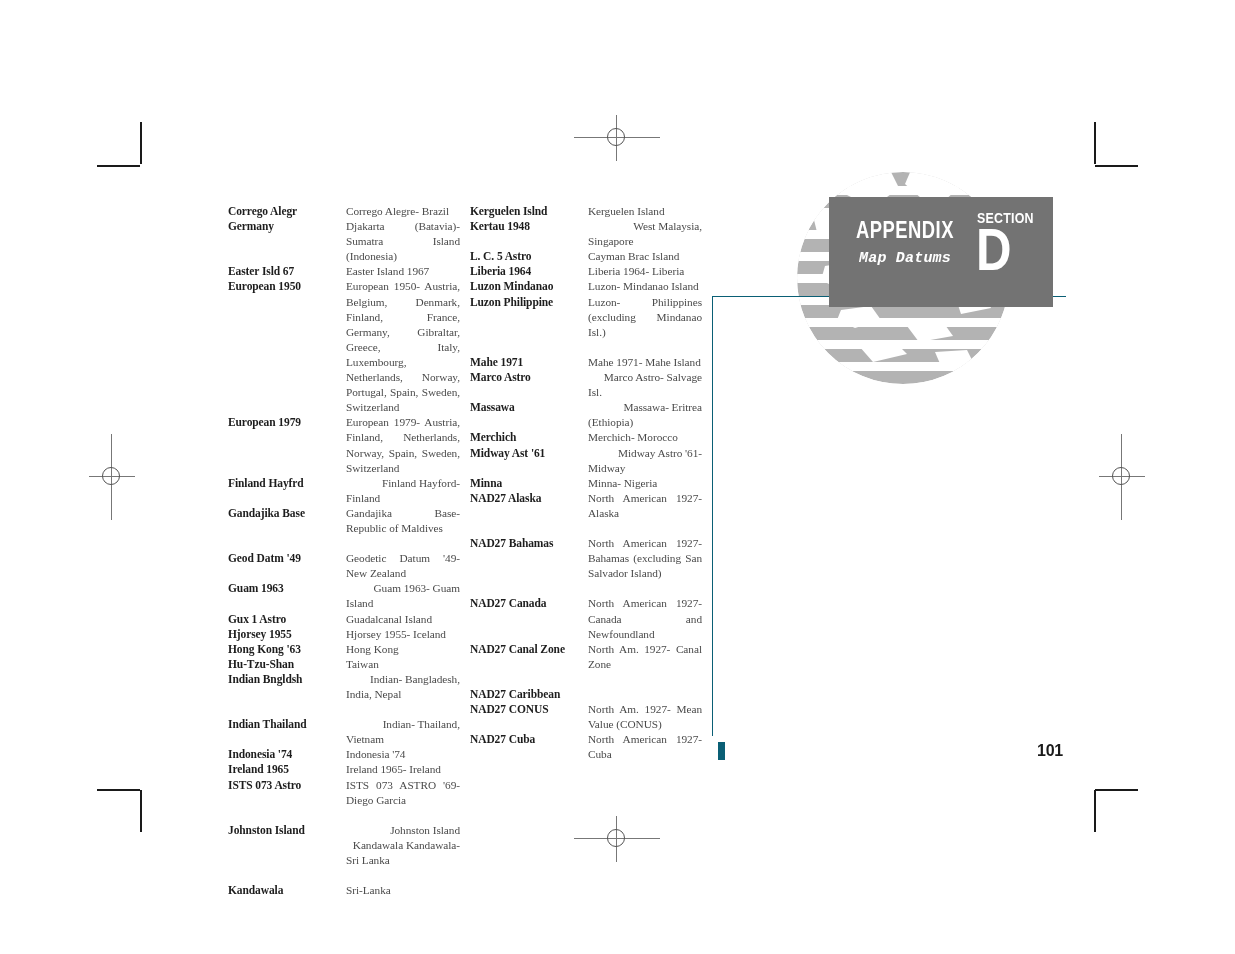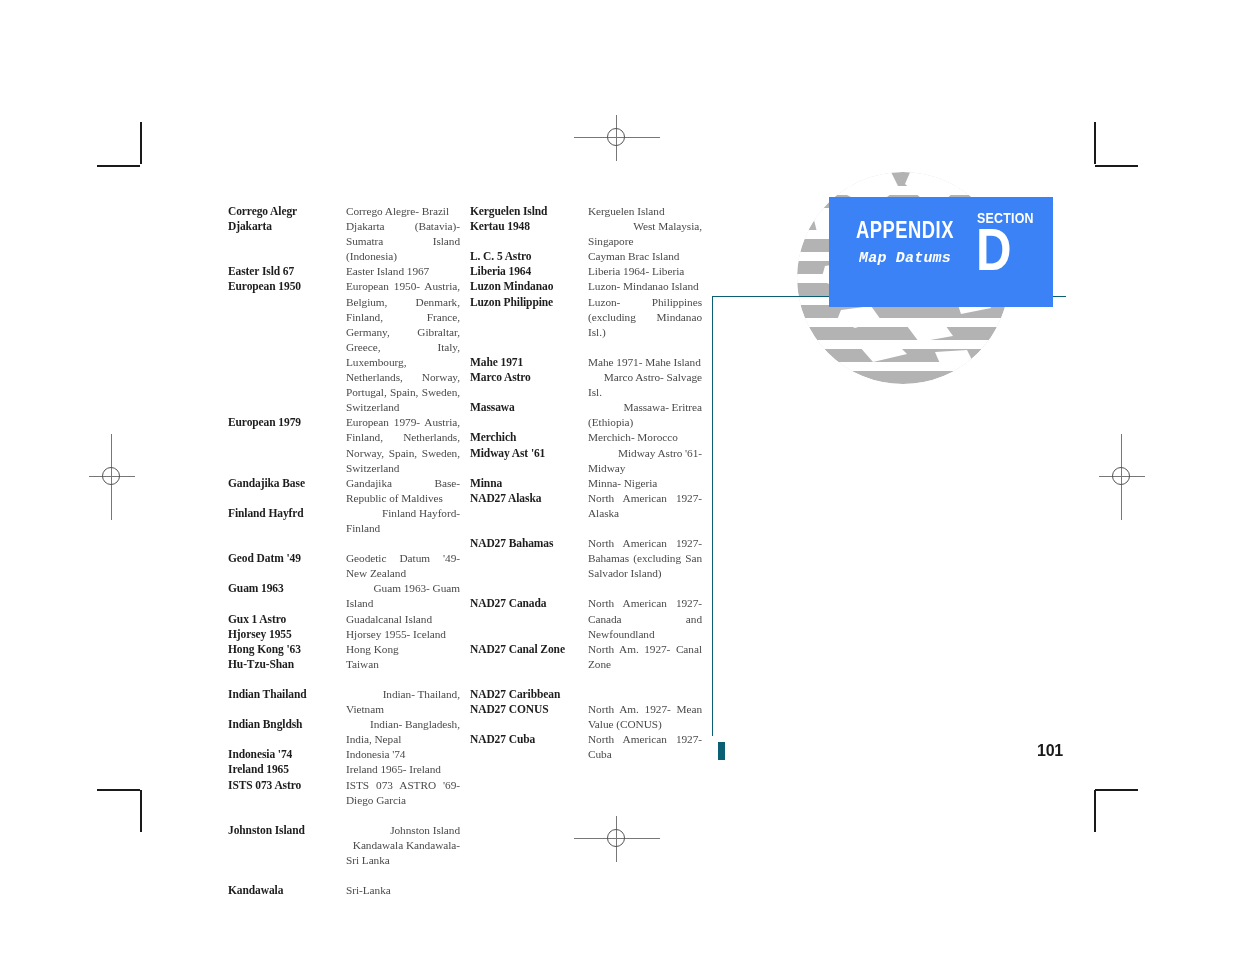--- a/index.html
+++ b/index.html
@@ -113,21 +113,21 @@
     top: 296px;
     width: 354px;
     height: 440px;
   }
   .badge {
     position: absolute;
     left: 829px;
     top: 197px;
     width: 224px;
     height: 110px;
-    background: #3b82f6;
+    background: #737373;
   }
   .badge-appendix {
     position: absolute;
     left: 27px;
     top: 20px;
     font-family: "Liberation Sans", sans-serif;
     font-weight: bold;
     font-size: 23px;
     letter-spacing: 0.6px;
     color: #ffffff;
@@ -285,43 +285,43 @@
     <div class="badge-section">SECTION</div>
     <div class="badge-letter">D</div>
   </div>
 
   <div class="datum-col col1" id="col-0">
       <div class="datum-row">
         <div class="datum-name">Corrego Alegr</div>
         <div class="datum-desc nojust">Corrego Alegre- Brazil</div>
       </div>
       <div class="datum-row">
-        <div class="datum-name">Djakarta</div>
+        <div class="datum-name">Germany</div>
         <div class="datum-desc">Djakarta (Batavia)- Sumatra Island (Indonesia)</div>
       </div>
       <div class="datum-row">
         <div class="datum-name">Easter Isld 67</div>
         <div class="datum-desc nojust">Easter Island 1967</div>
       </div>
       <div class="datum-row">
         <div class="datum-name">European 1950</div>
         <div class="datum-desc">European 1950- Austria, Belgium, Denmark, Finland, France, Germany, Gibraltar, Greece, Italy, Luxembourg, Netherlands, Norway, Portugal, Spain, Sweden, Switzerland</div>
       </div>
       <div class="datum-row">
         <div class="datum-name">European 1979</div>
         <div class="datum-desc">European 1979- Austria, Finland, Netherlands, Norway, Spain, Sweden, Switzerland</div>
       </div>
       <div class="datum-row">
+        <div class="datum-name">Finland Hayfrd</div>
+        <div class="datum-desc nojust">Finland Hayford- Finland</div>
+      </div>
+      <div class="datum-row">
         <div class="datum-name">Gandajika Base</div>
         <div class="datum-desc">Gandajika Base- Republic of Maldives</div>
       </div>
-      <div class="datum-row">
-        <div class="datum-name">Finland Hayfrd</div>
-        <div class="datum-desc nojust">Finland Hayford- Finland</div>
-      </div>
       <div class="datum-row gap">
         <div class="datum-name">Geod Datm '49</div>
         <div class="datum-desc">Geodetic Datum '49- New Zealand</div>
       </div>
       <div class="datum-row">
         <div class="datum-name">Guam 1963</div>
         <div class="datum-desc nojust">Guam 1963- Guam Island</div>
       </div>
       <div class="datum-row">
         <div class="datum-name">Gux 1 Astro</div>
@@ -332,29 +332,29 @@
         <div class="datum-desc nojust">Hjorsey 1955- Iceland</div>
       </div>
       <div class="datum-row">
         <div class="datum-name">Hong Kong '63</div>
         <div class="datum-desc nojust">Hong Kong</div>
       </div>
       <div class="datum-row">
         <div class="datum-name">Hu-Tzu-Shan</div>
         <div class="datum-desc nojust">Taiwan</div>
       </div>
+      <div class="datum-row">
+        <div class="datum-name">Indian Bngldsh</div>
+        <div class="datum-desc nojust">Indian- Bangladesh, India, Nepal</div>
+      </div>
       <div class="datum-row gap">
         <div class="datum-name">Indian Thailand</div>
         <div class="datum-desc nojust">Indian- Thailand, Vietnam</div>
       </div>
       <div class="datum-row">
-        <div class="datum-name">Indian Bngldsh</div>
-        <div class="datum-desc nojust">Indian- Bangladesh, India, Nepal</div>
-      </div>
-      <div class="datum-row">
         <div class="datum-name">Indonesia '74</div>
         <div class="datum-desc nojust">Indonesia '74</div>
       </div>
       <div class="datum-row">
         <div class="datum-name">Ireland 1965</div>
         <div class="datum-desc nojust">Ireland 1965- Ireland</div>
       </div>
       <div class="datum-row">
         <div class="datum-name">ISTS 073 Astro</div>
         <div class="datum-desc">ISTS 073 ASTRO '69- Diego Garcia</div>

